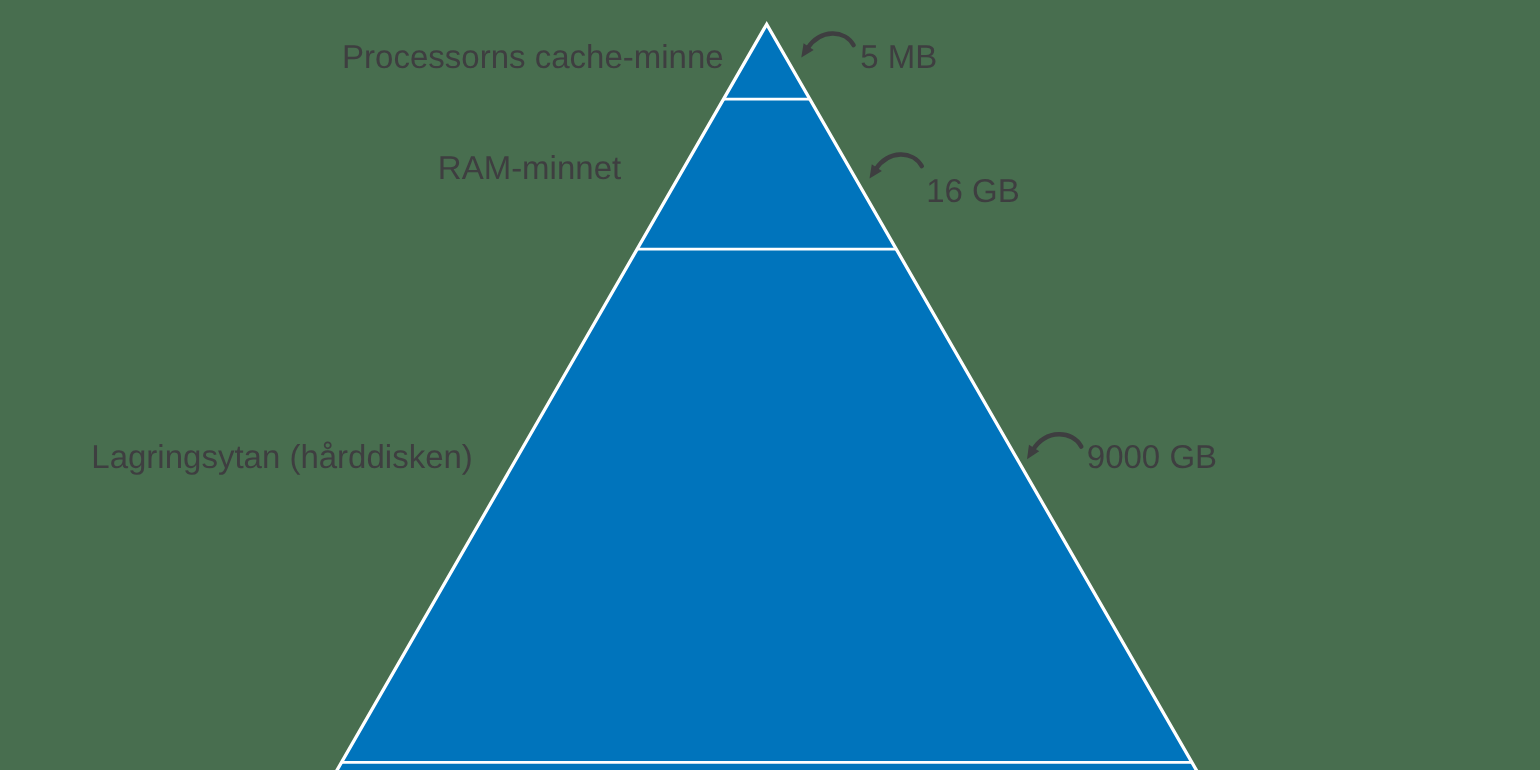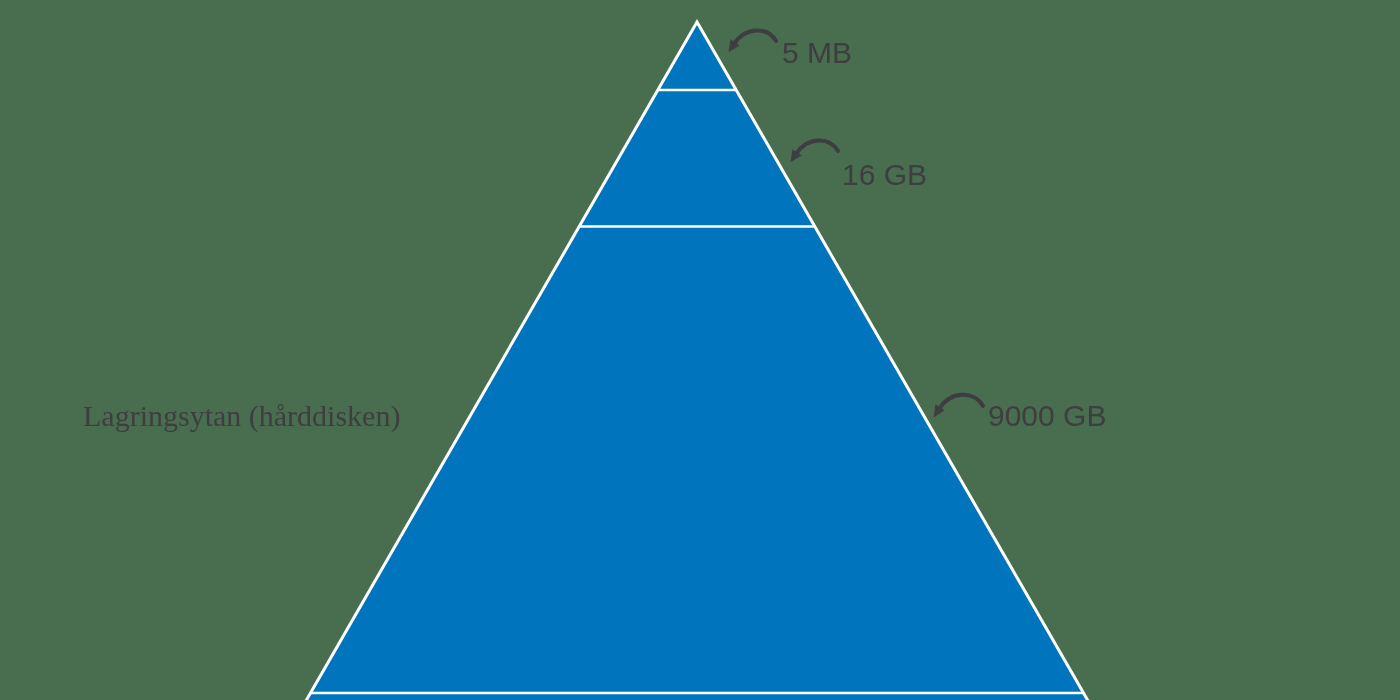--- a/index.html
+++ b/index.html
@@ -43,21 +43,21 @@
   .arrowfill { fill: var(--ink); }
   .txt {
     position: absolute;
     font-size: 30px;
     line-height: 30px;
     color: var(--ink);
     white-space: nowrap;
   }
   #label-cache   { left: 311px; top: 38px;  }
   #label-ram     { left: 398px; top: 139px; }
-  #label-storage { left: 83px;  top: 401px; font-family: Liberation Serif, serif; }
+  #label-storage { left: 83px;  top: 401px; }
   #value-cache   { left: 782px; top: 38px;  }
   #value-ram     { left: 842px; top: 140px; margin-top: 20px; }
   #value-storage { left: 988px; top: 401px; }
 </style>
 </head>
 <body>
 
 <div class="stage">
 
   <svg class="graphic" width="1400" height="700" viewBox="0 0 1400 700">
@@ -71,19 +71,21 @@
 
     <line class="divline" x1="657.8" y1="90" x2="736.2" y2="90"></line>
     <line class="divline" x1="579.1" y1="226.5" x2="814.9" y2="226.5"></line>
     <line class="divline" x1="310.2" y1="693" x2="1083.8" y2="693"></line>
 
     <path class="arrow" d="M 776,41 C 768,27 746,26 734,44" marker-end="url(#ah)"></path>
     <path class="arrow" d="M 838,151 C 830,137 808,136 796,154" marker-end="url(#ah)"></path>
     <path class="arrow" d="M 983,406 C 975,391 951,390 939,409" marker-end="url(#ah)"></path>
   </svg>
 
+  <div class="txt" id="label-cache">Processorns cache-minne</div>
+  <div class="txt" id="label-ram">RAM-minnet</div>
   <div class="txt" id="label-storage">Lagringsytan (hårddisken)</div>
 
   <div class="txt" id="value-cache">5 MB</div>
   <div class="txt" id="value-ram">16 GB</div>
   <div class="txt" id="value-storage">9000 GB</div>
 
 </div>
 
 </body></html>

